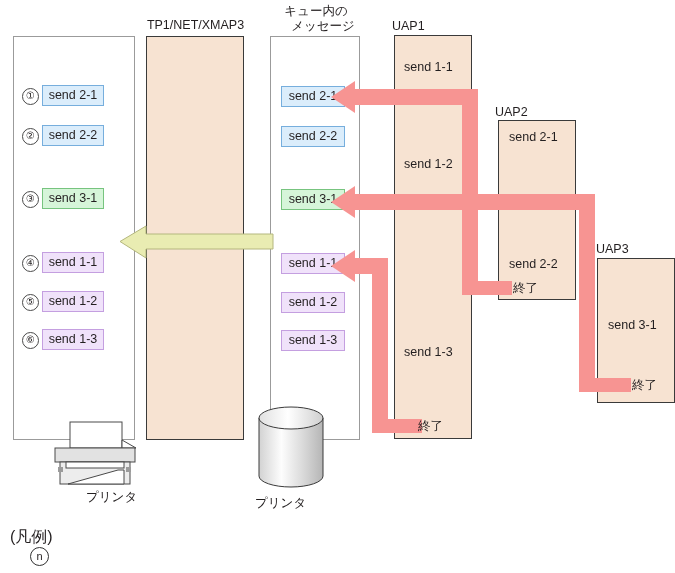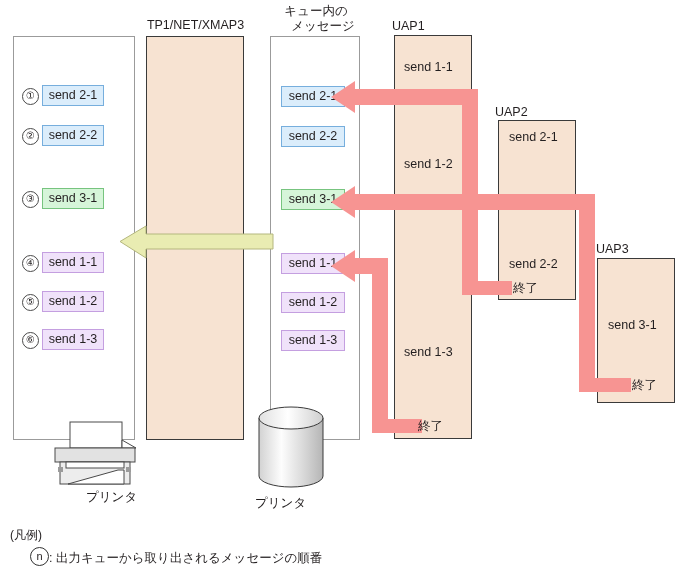--- a/index.html
+++ b/index.html
@@ -78,21 +78,21 @@
 
   
   .redbar { background: #f79492; }
 
   
   .plain-text {
     font-size: 12.5px;
     color: #231f20;
     white-space: pre;
   }
-  .legend-head { font-size: 12px; color: #231f20; white-space: pre; }
+  .legend-head { font-size: 16px; color: #231f20; white-space: pre; }
   .legend-line { font-size: 12.5px; color: #231f20; white-space: pre; }
   .legend-n {
     width: 17px; height: 17px;
     border: 1px solid #333; border-radius: 50%;
     font-size: 11px; line-height: 16px; text-align: center;
   }
 </style>
 </head>
 <body>
 
@@ -228,15 +228,14 @@
         <stop offset="100%" stop-color="#cfcfcf"></stop>
       </linearGradient>
     </defs>
     <path d="M4,12 L4,70 A32,11 0 0 0 68,70 L68,12 Z" fill="url(#cylg)" stroke="#3a3a3a" stroke-width="1"></path>
     <ellipse cx="36" cy="12" rx="32" ry="11" fill="url(#cyltop)" stroke="#3a3a3a" stroke-width="1"></ellipse>
   </svg>
   <div class="abs plain-text" style="left:255px; top:495px;">プリンタ</div>
 
   <div class="abs legend-head" style="left:10px; top:527px;">(凡例)</div>
   <div class="abs legend-n" style="left:30px; top:547px;">n</div>
-  <div class="abs legend-line" style="left:49px; top:550px;">: 出力キューから取り出されるメッセージの順番</div>
 
 </div>
 
 </body></html>

